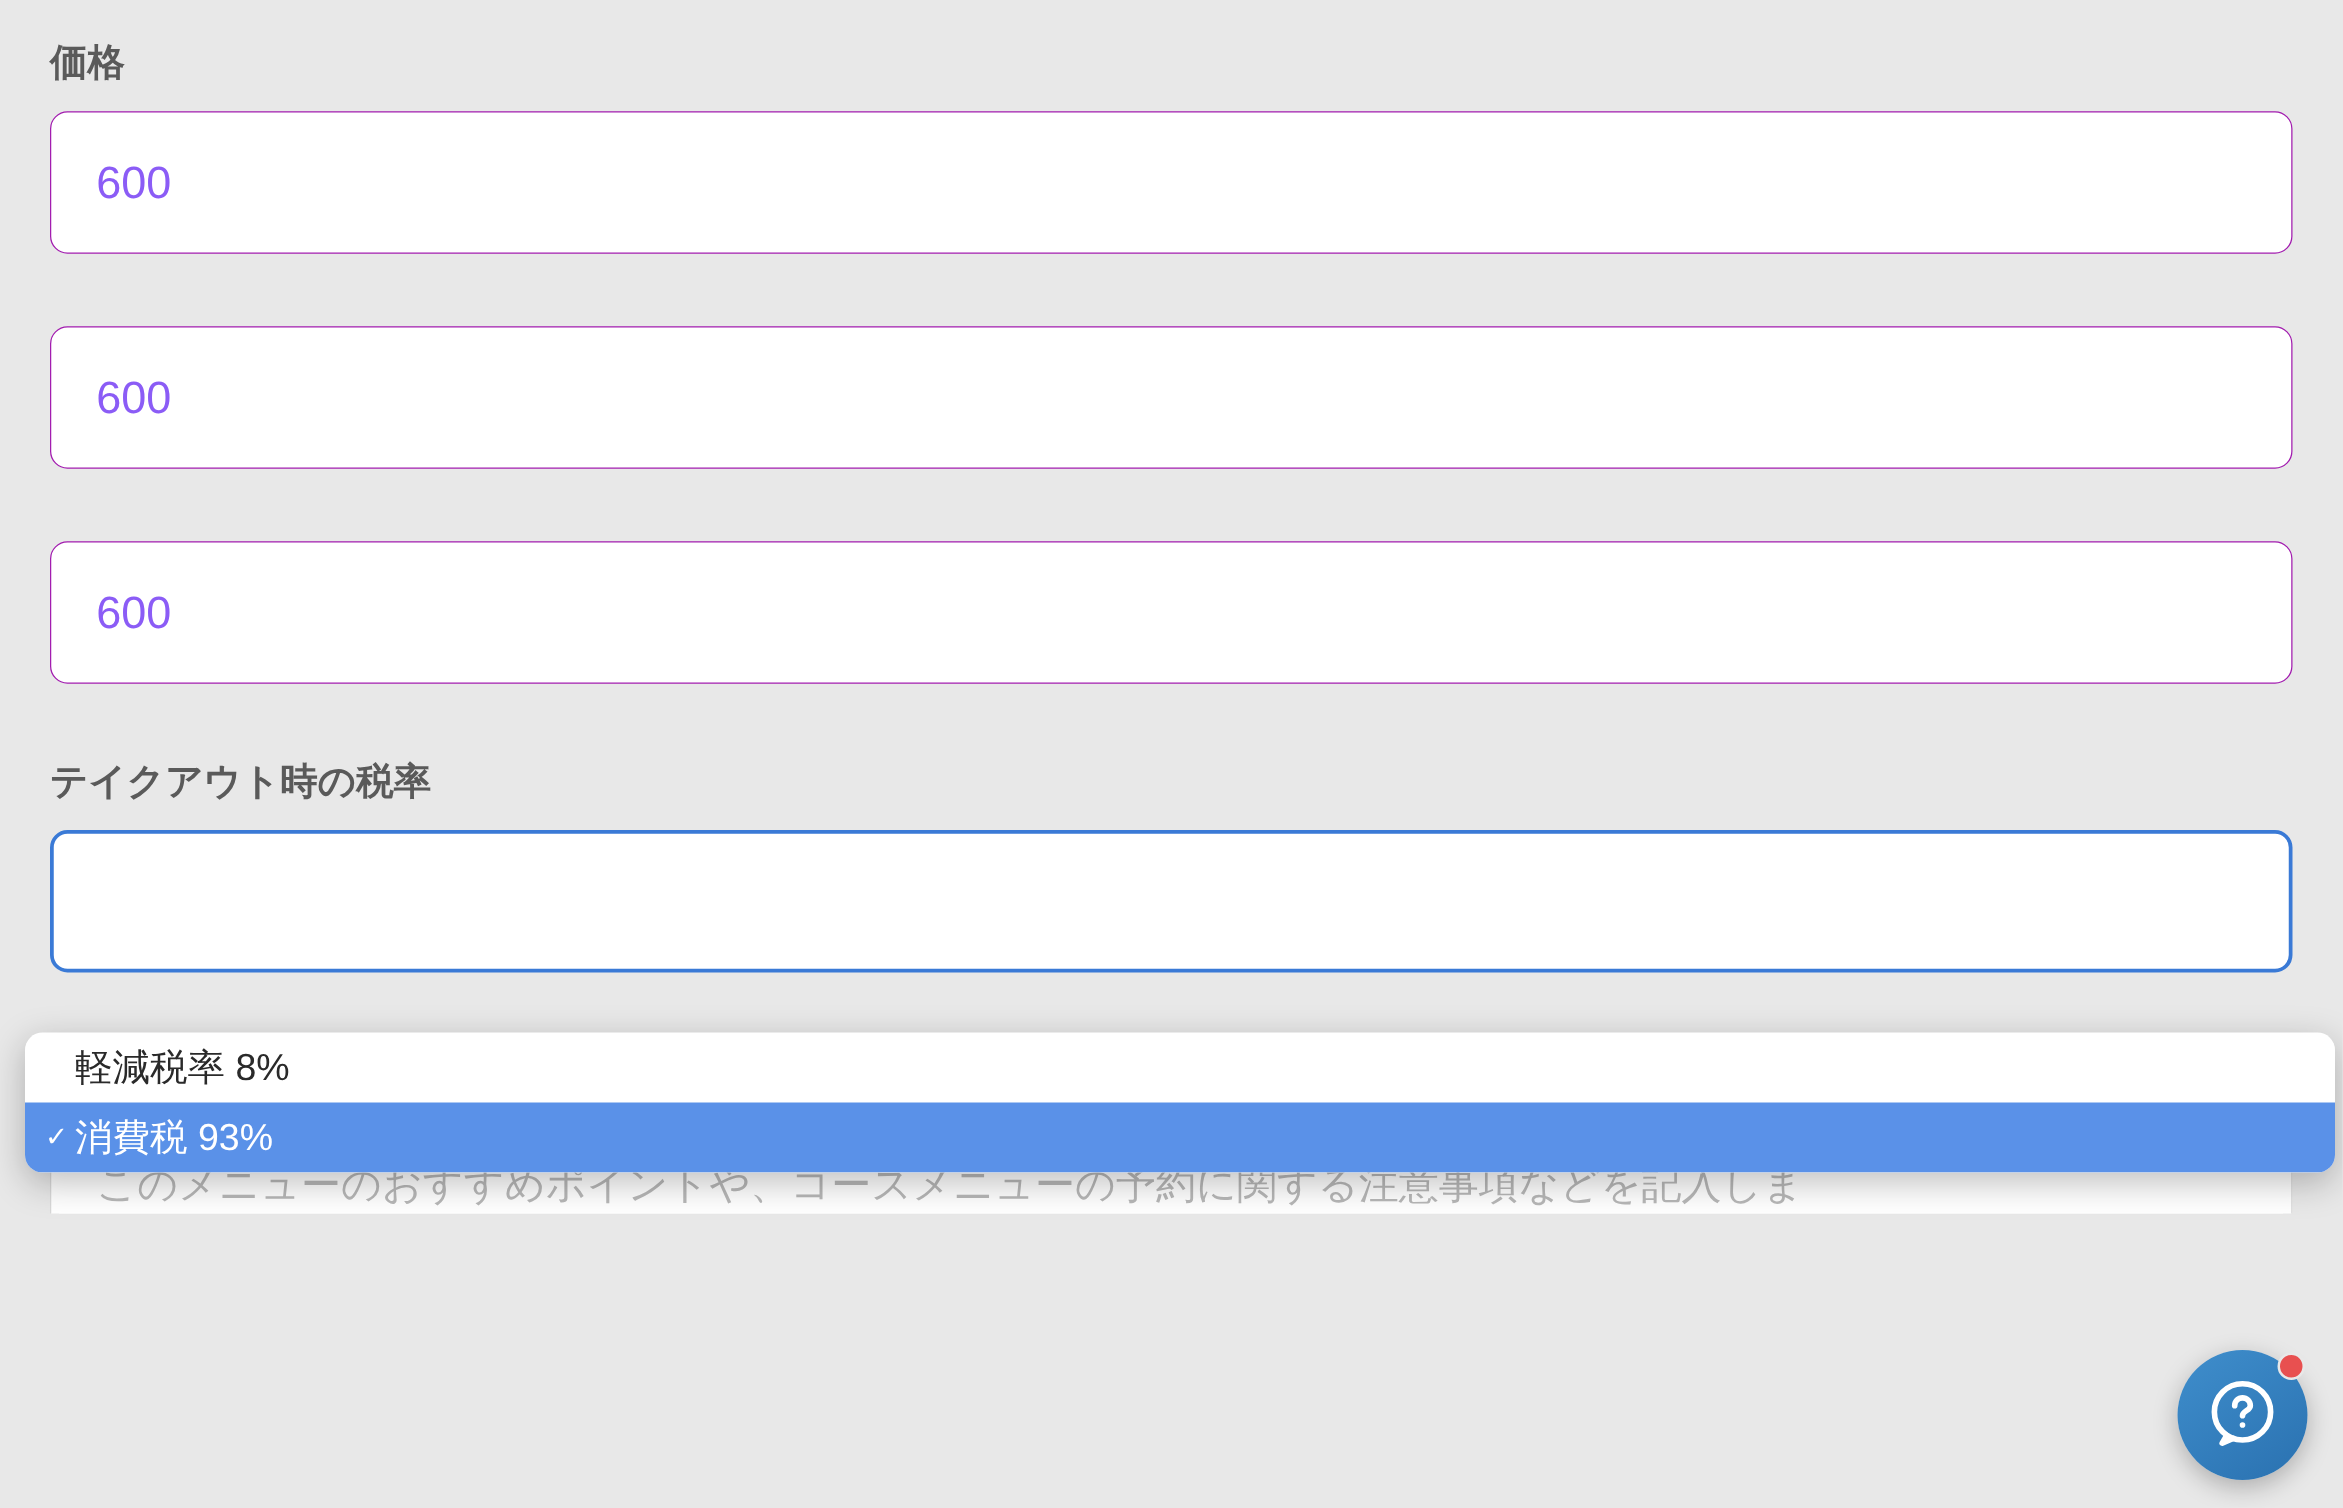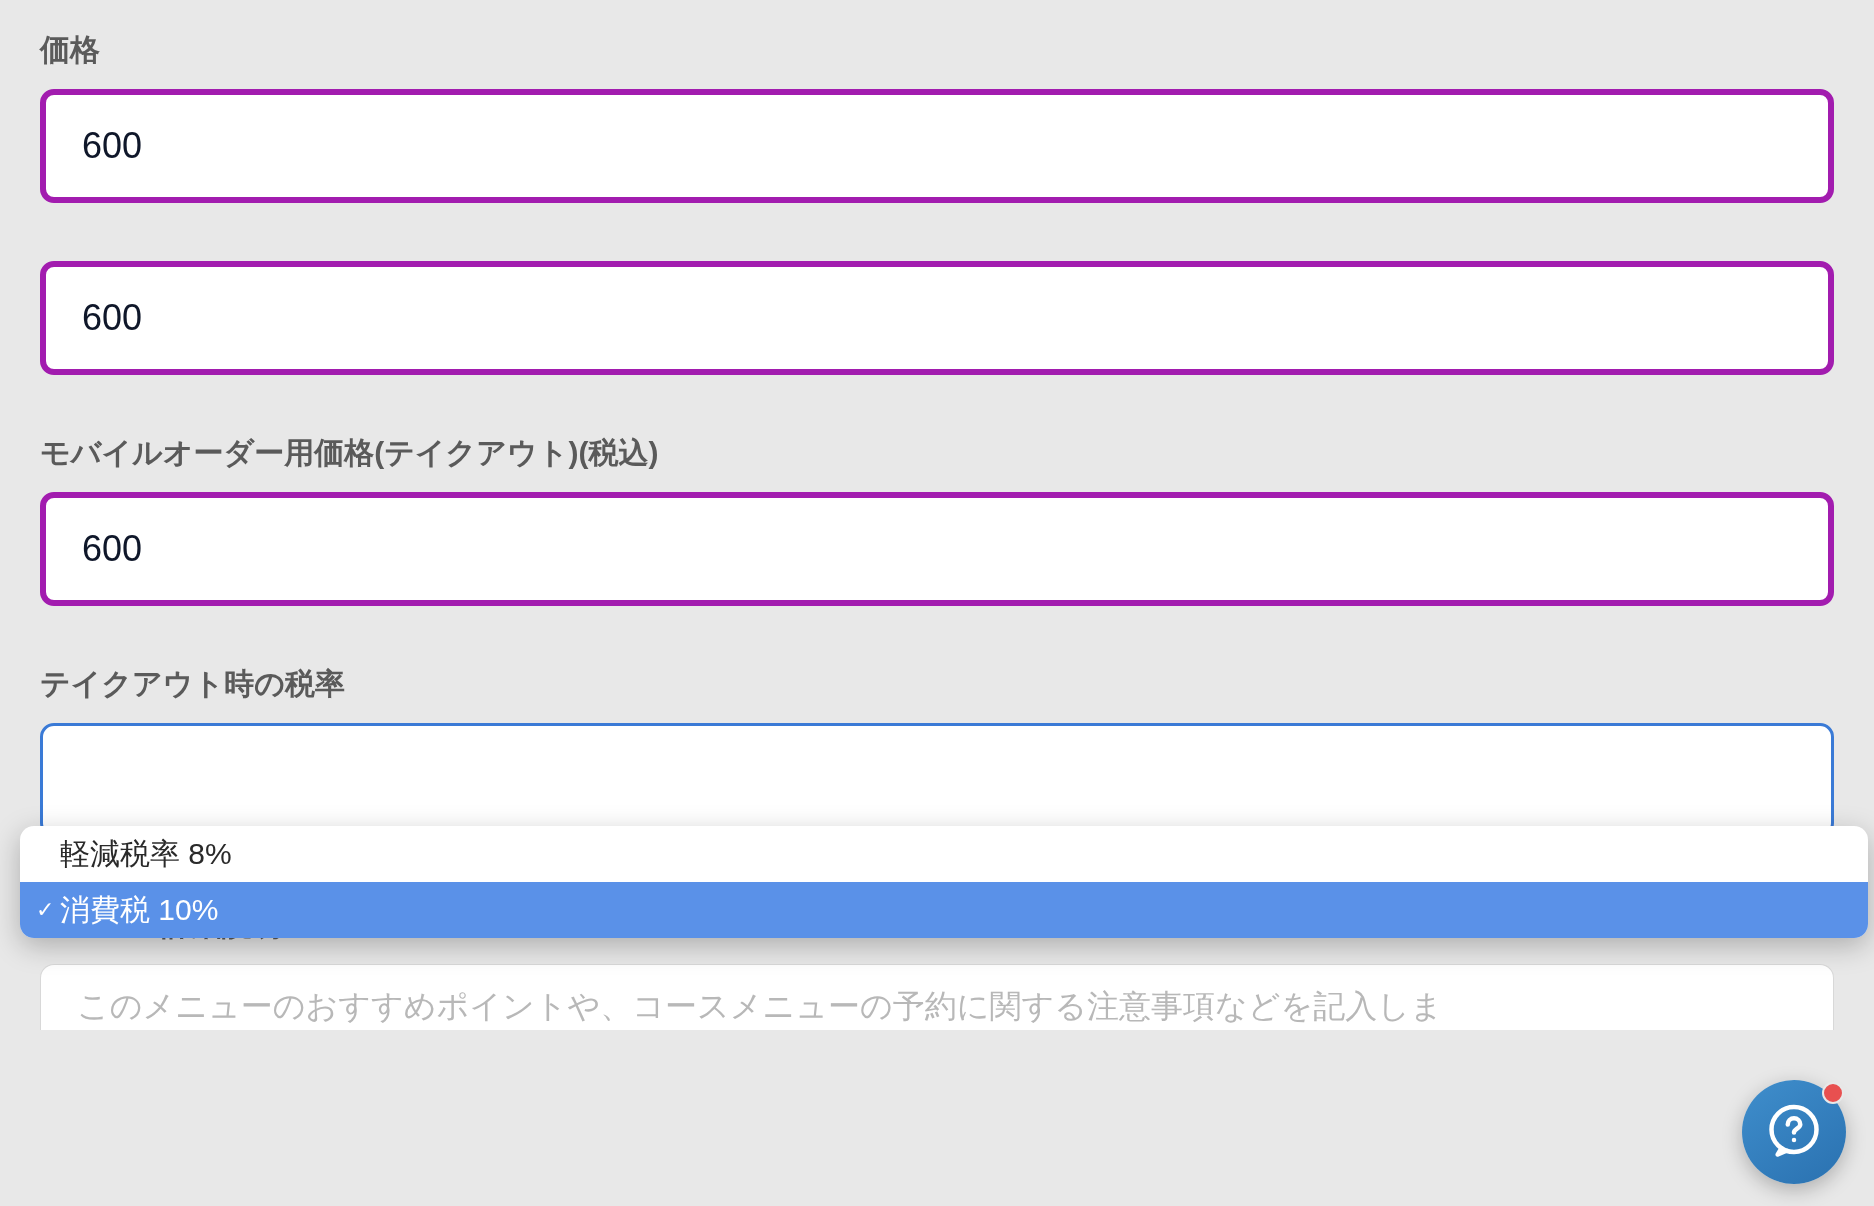--- a/index.html
+++ b/index.html
@@ -26,23 +26,23 @@
       font-size: 30px;
       font-weight: 600;
       color: #5a5a5a;
       margin-bottom: 18px;
     }
     .form-input {
       width: 100%;
       height: 114px;
       padding: 0 36px;
       font-size: 36px;
-      color: #0f172a;
+      color: #8b5cf6;
       background: #ffffff;
-      border: 6px solid #a21caf;
+      border: 1px solid #a21caf;
       border-radius: 14px;
       outline: none;
       font-family: inherit;
     }
     .form-input::placeholder {
       color: #b0b0b0;
     }
     .form-label-partial {
       display: block;
       font-size: 30px;
@@ -146,21 +146,20 @@
   <div class="form-group">
     <label class="form-label">価格</label>
     <input type="text" class="form-input" value="600" style="">
   </div>
 
   <div class="form-group">
     <input type="text" class="form-input" value="600" style="">
   </div>
 
   <div class="form-group">
-    <label class="form-label">モバイルオーダー用価格(テイクアウト)(税込)</label>
     <input type="text" class="form-input" value="600" style="">
   </div>
 
   <div class="form-group" style="margin-bottom:0;">
     <label class="form-label-partial">テイクアウト時の税率</label>
     <div class="select-underlay"></div>
   </div>
 
   <div class="form-group detail-group">
     <label class="form-label">メニュー詳細説明</label>
@@ -169,21 +168,21 @@
 
 </div>
 
 <div class="dropdown-overlay">
   <div class="dropdown-option">
     <span class="check"></span>
     <span>軽減税率 8%</span>
   </div>
   <div class="dropdown-option selected">
     <span class="check">✓</span>
-    <span>消費税 10%</span>
+    <span>消費税 93%</span>
   </div>
 </div>
 
 <div class="help-widget">
   <svg viewBox="0 0 24 24" fill="none" stroke="white" stroke-width="1.8">
     <circle cx="12" cy="11" r="9" stroke="white" fill="none"></circle>
     <path d="M9.5 9a2.5 2.5 0 0 1 5 0c0 1.5-2.5 1.8-2.5 3.2" stroke="white" stroke-linecap="round"></path>
     <circle cx="12" cy="15.2" r="0.9" fill="white" stroke="none"></circle>
     <path d="M7 18.5 L5.5 21 L9 19.5" stroke="white" fill="none" stroke-linecap="round" stroke-linejoin="round"></path>
   </svg>

